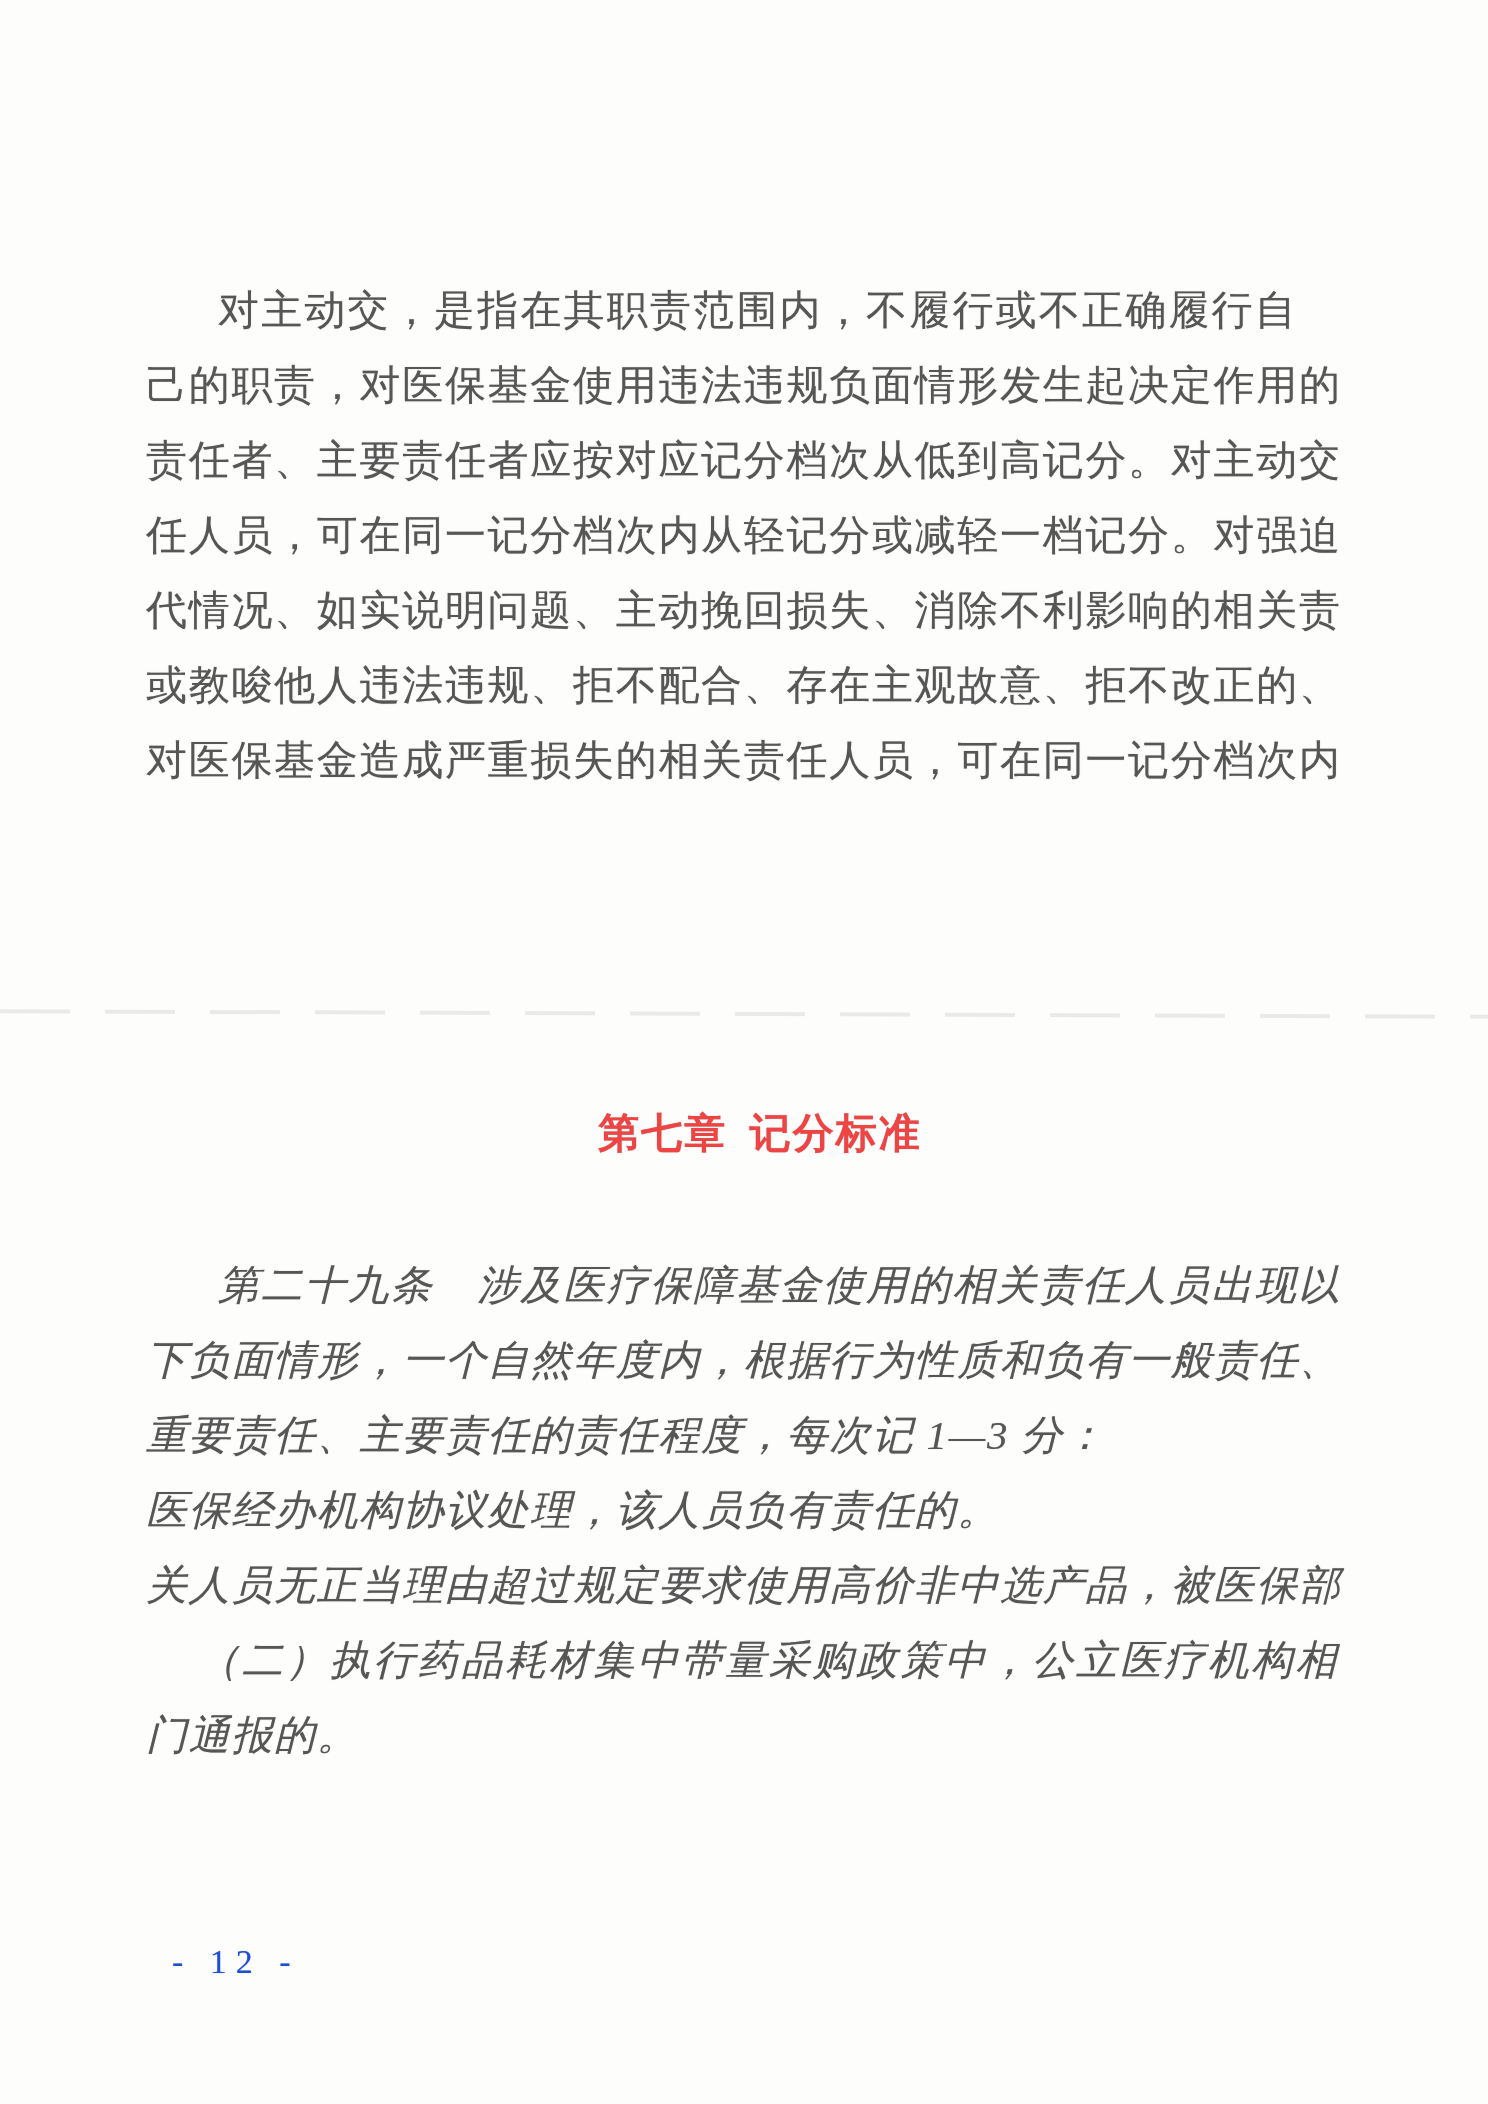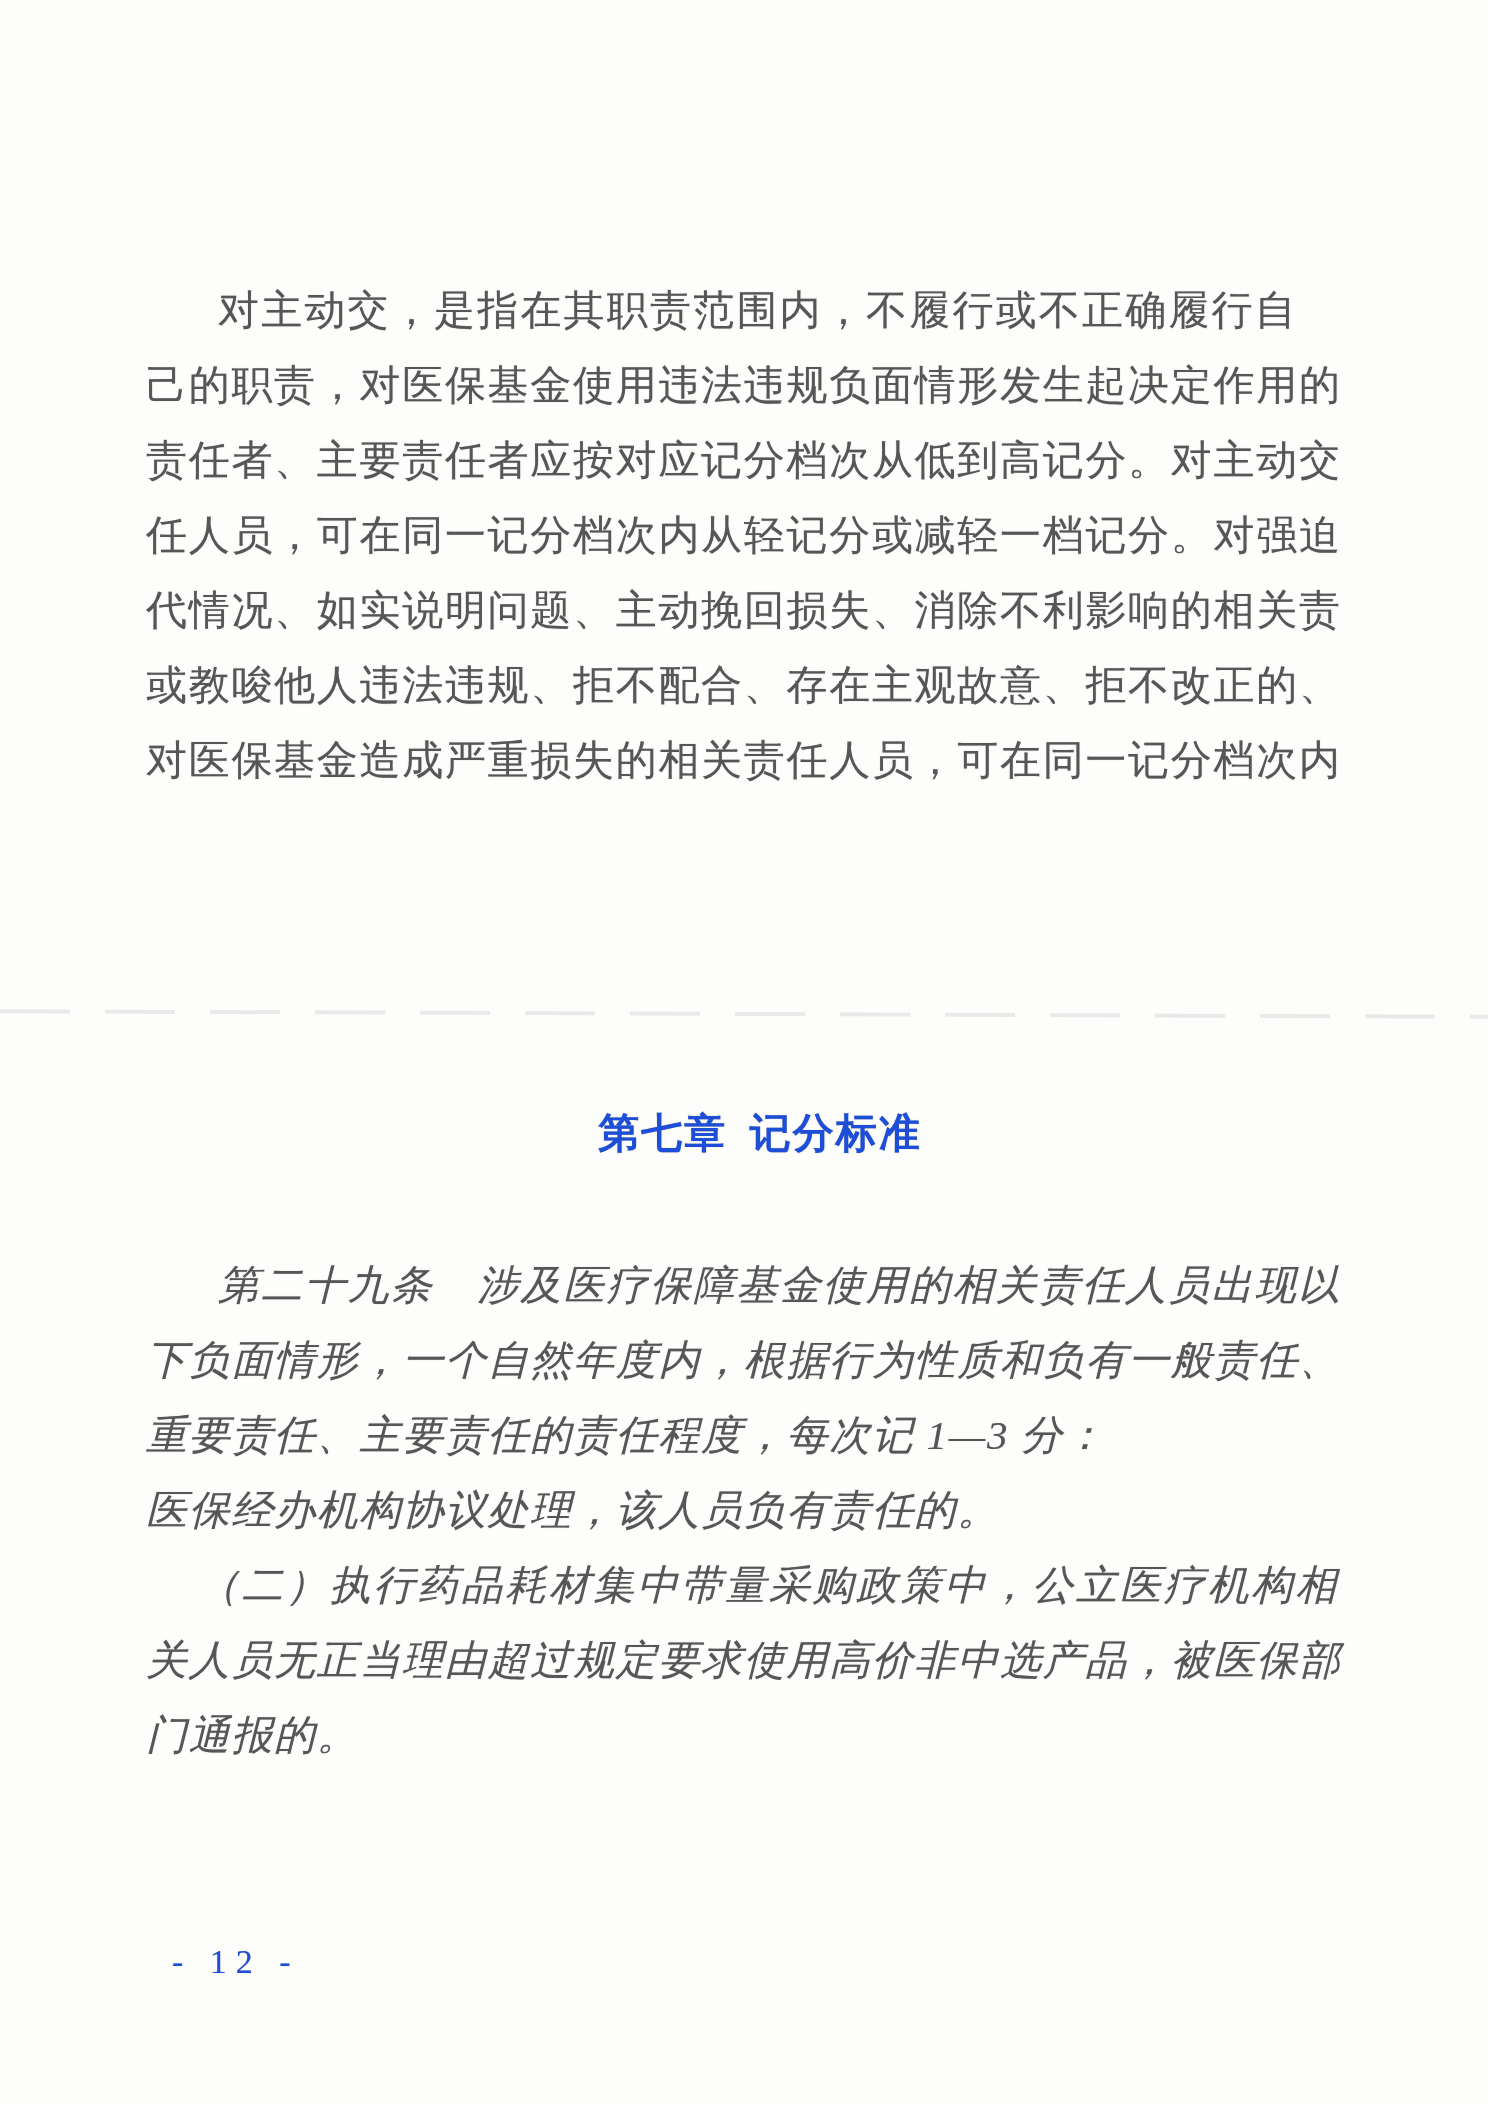--- a/index.html
+++ b/index.html
@@ -45,21 +45,21 @@
     width: 1200px;
     height: 75px;
     line-height: 75px;
     margin: 0;
     text-align: center;
     font-family: "Liberation Sans", "DejaVu Sans", sans-serif;
     font-weight: bold;
     font-size: 41px;
     letter-spacing: 2px;
     word-spacing: 9px;
-    color: #1d4ed8;
+    color: #ef4444;
     text-shadow: 0 0 1px rgba(78,78,78,0.5);
   }
 
   
   .artifact {
     position: absolute;
     top: 1012px;
     left: 0;
     width: 1488px;
     height: 4px;
@@ -97,20 +97,20 @@
 
   <div class="artifact"></div>
 
   <h2 class="heading">第七章 记分标准</h2>
 
   <section class="textblock article-block">
     <div class="line w26">第二十九条　涉及医疗保障基金使用的相关责任人员出现以</div>
     <div class="line">下负面情形，一个自然年度内，根据行为性质和负有一般责任、</div>
     <div class="line">重要责任、主要责任的责任程度，每次记 1—3 分：</div>
     <div class="line">医保经办机构协议处理，该人员负有责任的。</div>
+    <div class="line">关人员无正当理由超过规定要求使用高价非中选产品，被医保部</div>
     <div class="line w26p">（二）执行药品耗材集中带量采购政策中，公立医疗机构相</div>
-    <div class="line">关人员无正当理由超过规定要求使用高价非中选产品，被医保部</div>
     <div class="line">门通报的。</div>
   </section>
 
   <div class="pagenum">- 12 -</div>
 
 </div>
 
 </body></html>

